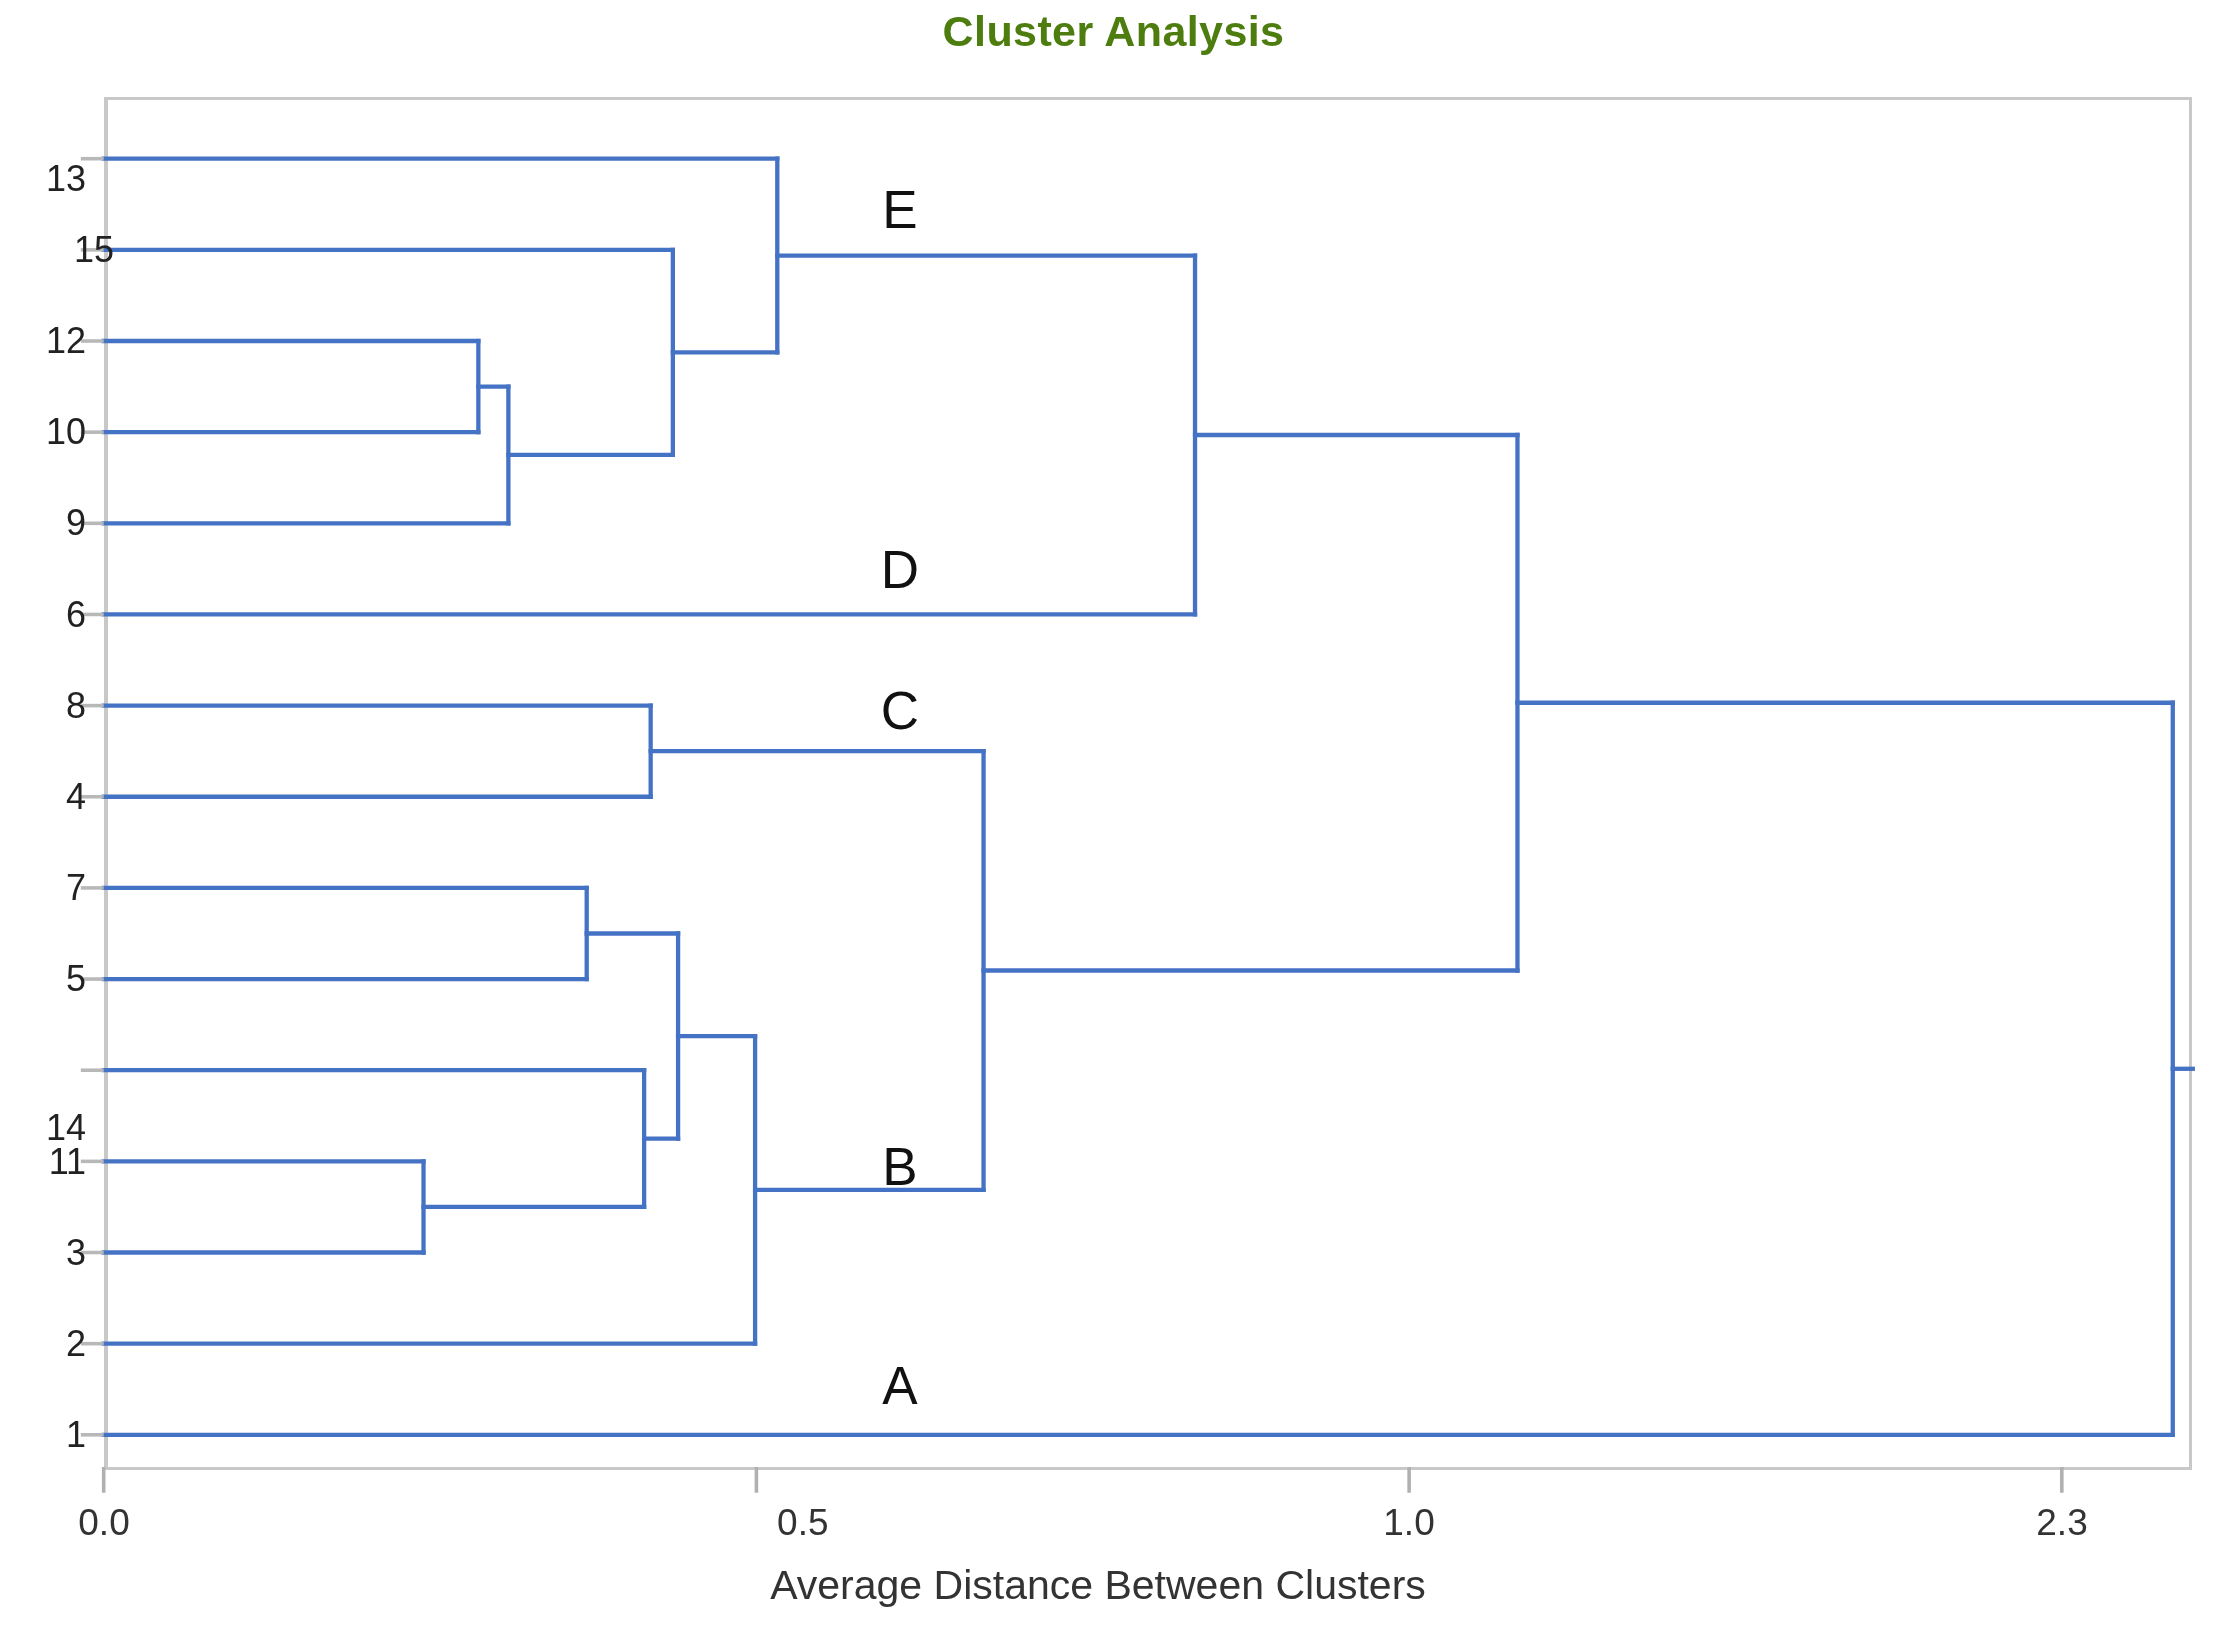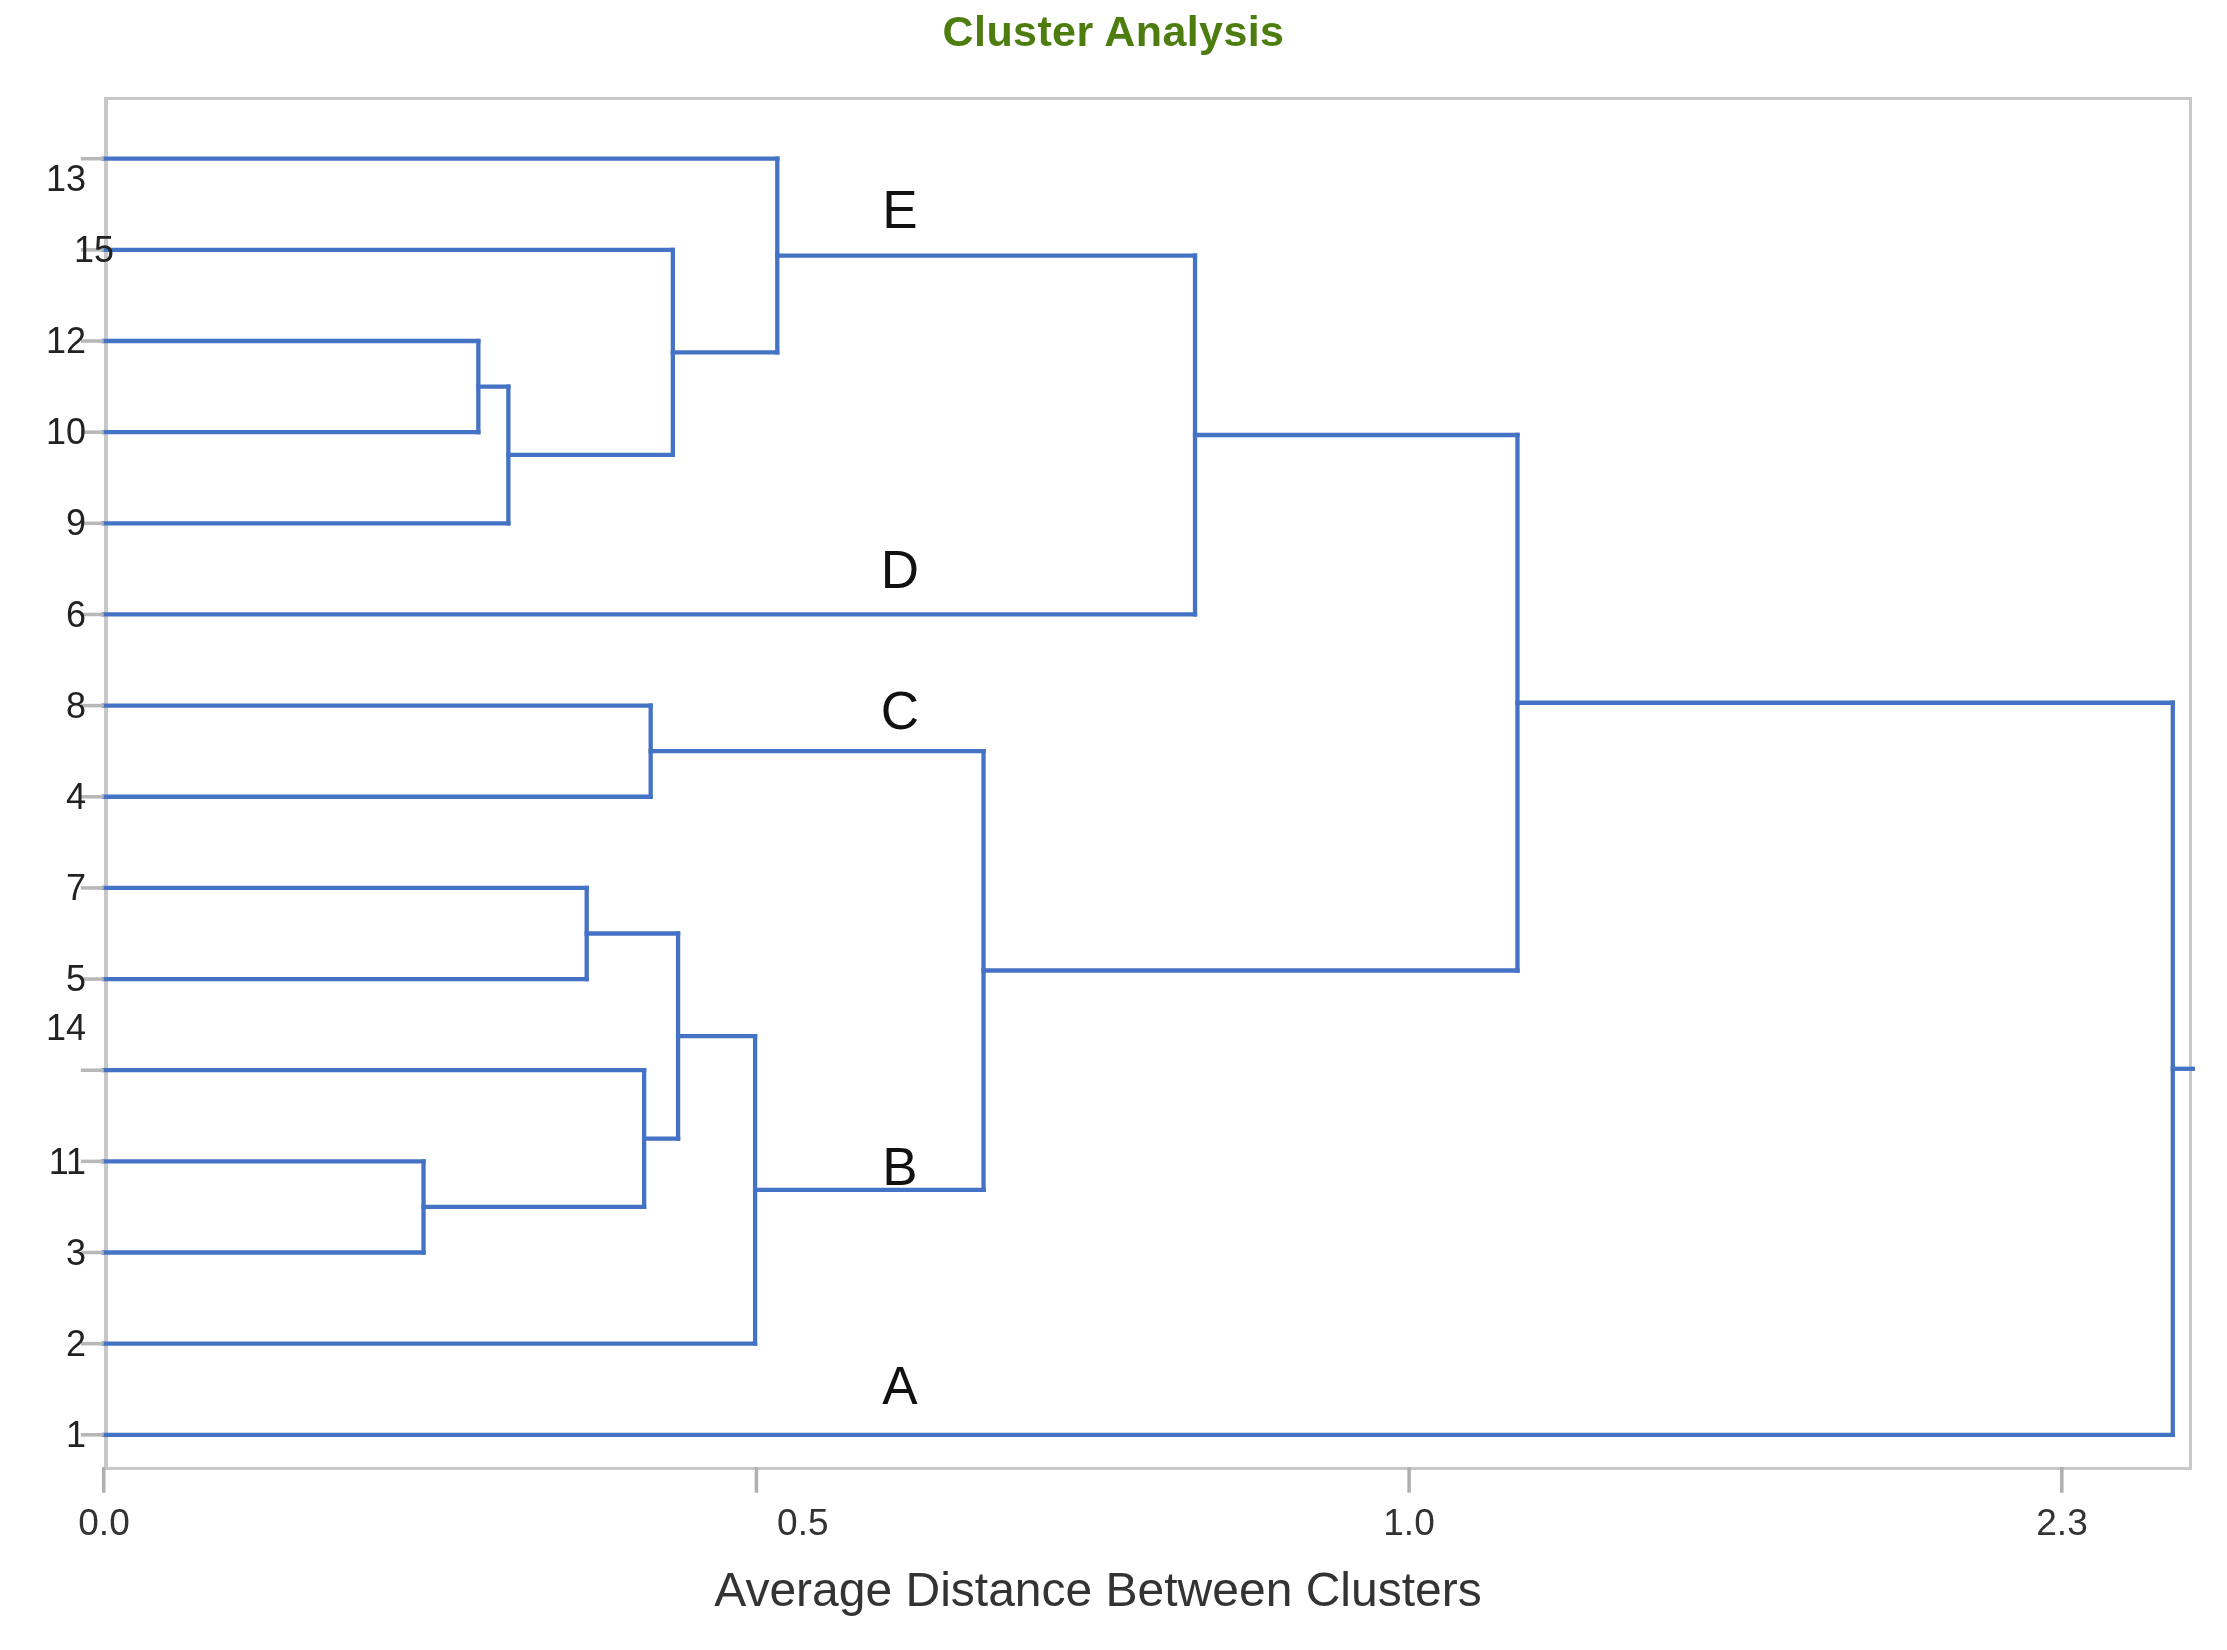--- a/index.html
+++ b/index.html
@@ -24,21 +24,21 @@
   .xlab{
     position:absolute; text-align:center; width:143px;
     font-size:37px; color:#333; transform:translateX(-50%);
   }
   .clab{
     position:absolute; font-size:53px; color:#111; font-family:"Liberation Sans",sans-serif;
     transform:translate(-50%,-50%);
   }
   #xtitle{
     position:absolute; left:0; top:1562px; width:2196px; text-align:center;
-    font-size:48px; color:#333;
+    font-size:41px; color:#333;
   }
 </style>
 </head>
 <body>
 
 <div id="stage">
 
   <div id="title">Cluster Analysis</div>
 
   <div id="plot"></div>
@@ -116,21 +116,21 @@
       <div class="ylab" style="left: 0px; top: 159px; margin-top: 20px;">13</div>
       <div class="ylab" style="left: 0px; top: 250px; margin-left: 28px;">15</div>
       <div class="ylab" style="left: 0px; top: 341px;">12</div>
       <div class="ylab" style="left: 0px; top: 432px;">10</div>
       <div class="ylab" style="left: 0px; top: 523px;">9</div>
       <div class="ylab" style="left: 0px; top: 615px;">6</div>
       <div class="ylab" style="left: 0px; top: 706px;">8</div>
       <div class="ylab" style="left: 0px; top: 797px;">4</div>
       <div class="ylab" style="left: 0px; top: 888px;">7</div>
       <div class="ylab" style="left: 0px; top: 979px;">5</div>
-      <div class="ylab" style="left: 0px; top: 1028px;">14</div>
+      <div class="ylab" style="left: 0px; top: 1128px;">14</div>
       <div class="ylab" style="left: 0px; top: 1162px;">11</div>
       <div class="ylab" style="left: 0px; top: 1253px;">3</div>
       <div class="ylab" style="left: 0px; top: 1344px;">2</div>
       <div class="ylab" style="left: 0px; top: 1435px;">1</div>
     </div>
   <div id="xlabels">
       <div class="xlab" style="left: 104px; top: 1502px;">0.0</div>
       <div class="xlab" style="left: 757px; top: 1502px; text-align: right;">0.5</div>
       <div class="xlab" style="left: 1409px; top: 1502px;">1.0</div>
       <div class="xlab" style="left: 2062px; top: 1502px;">2.3</div>

